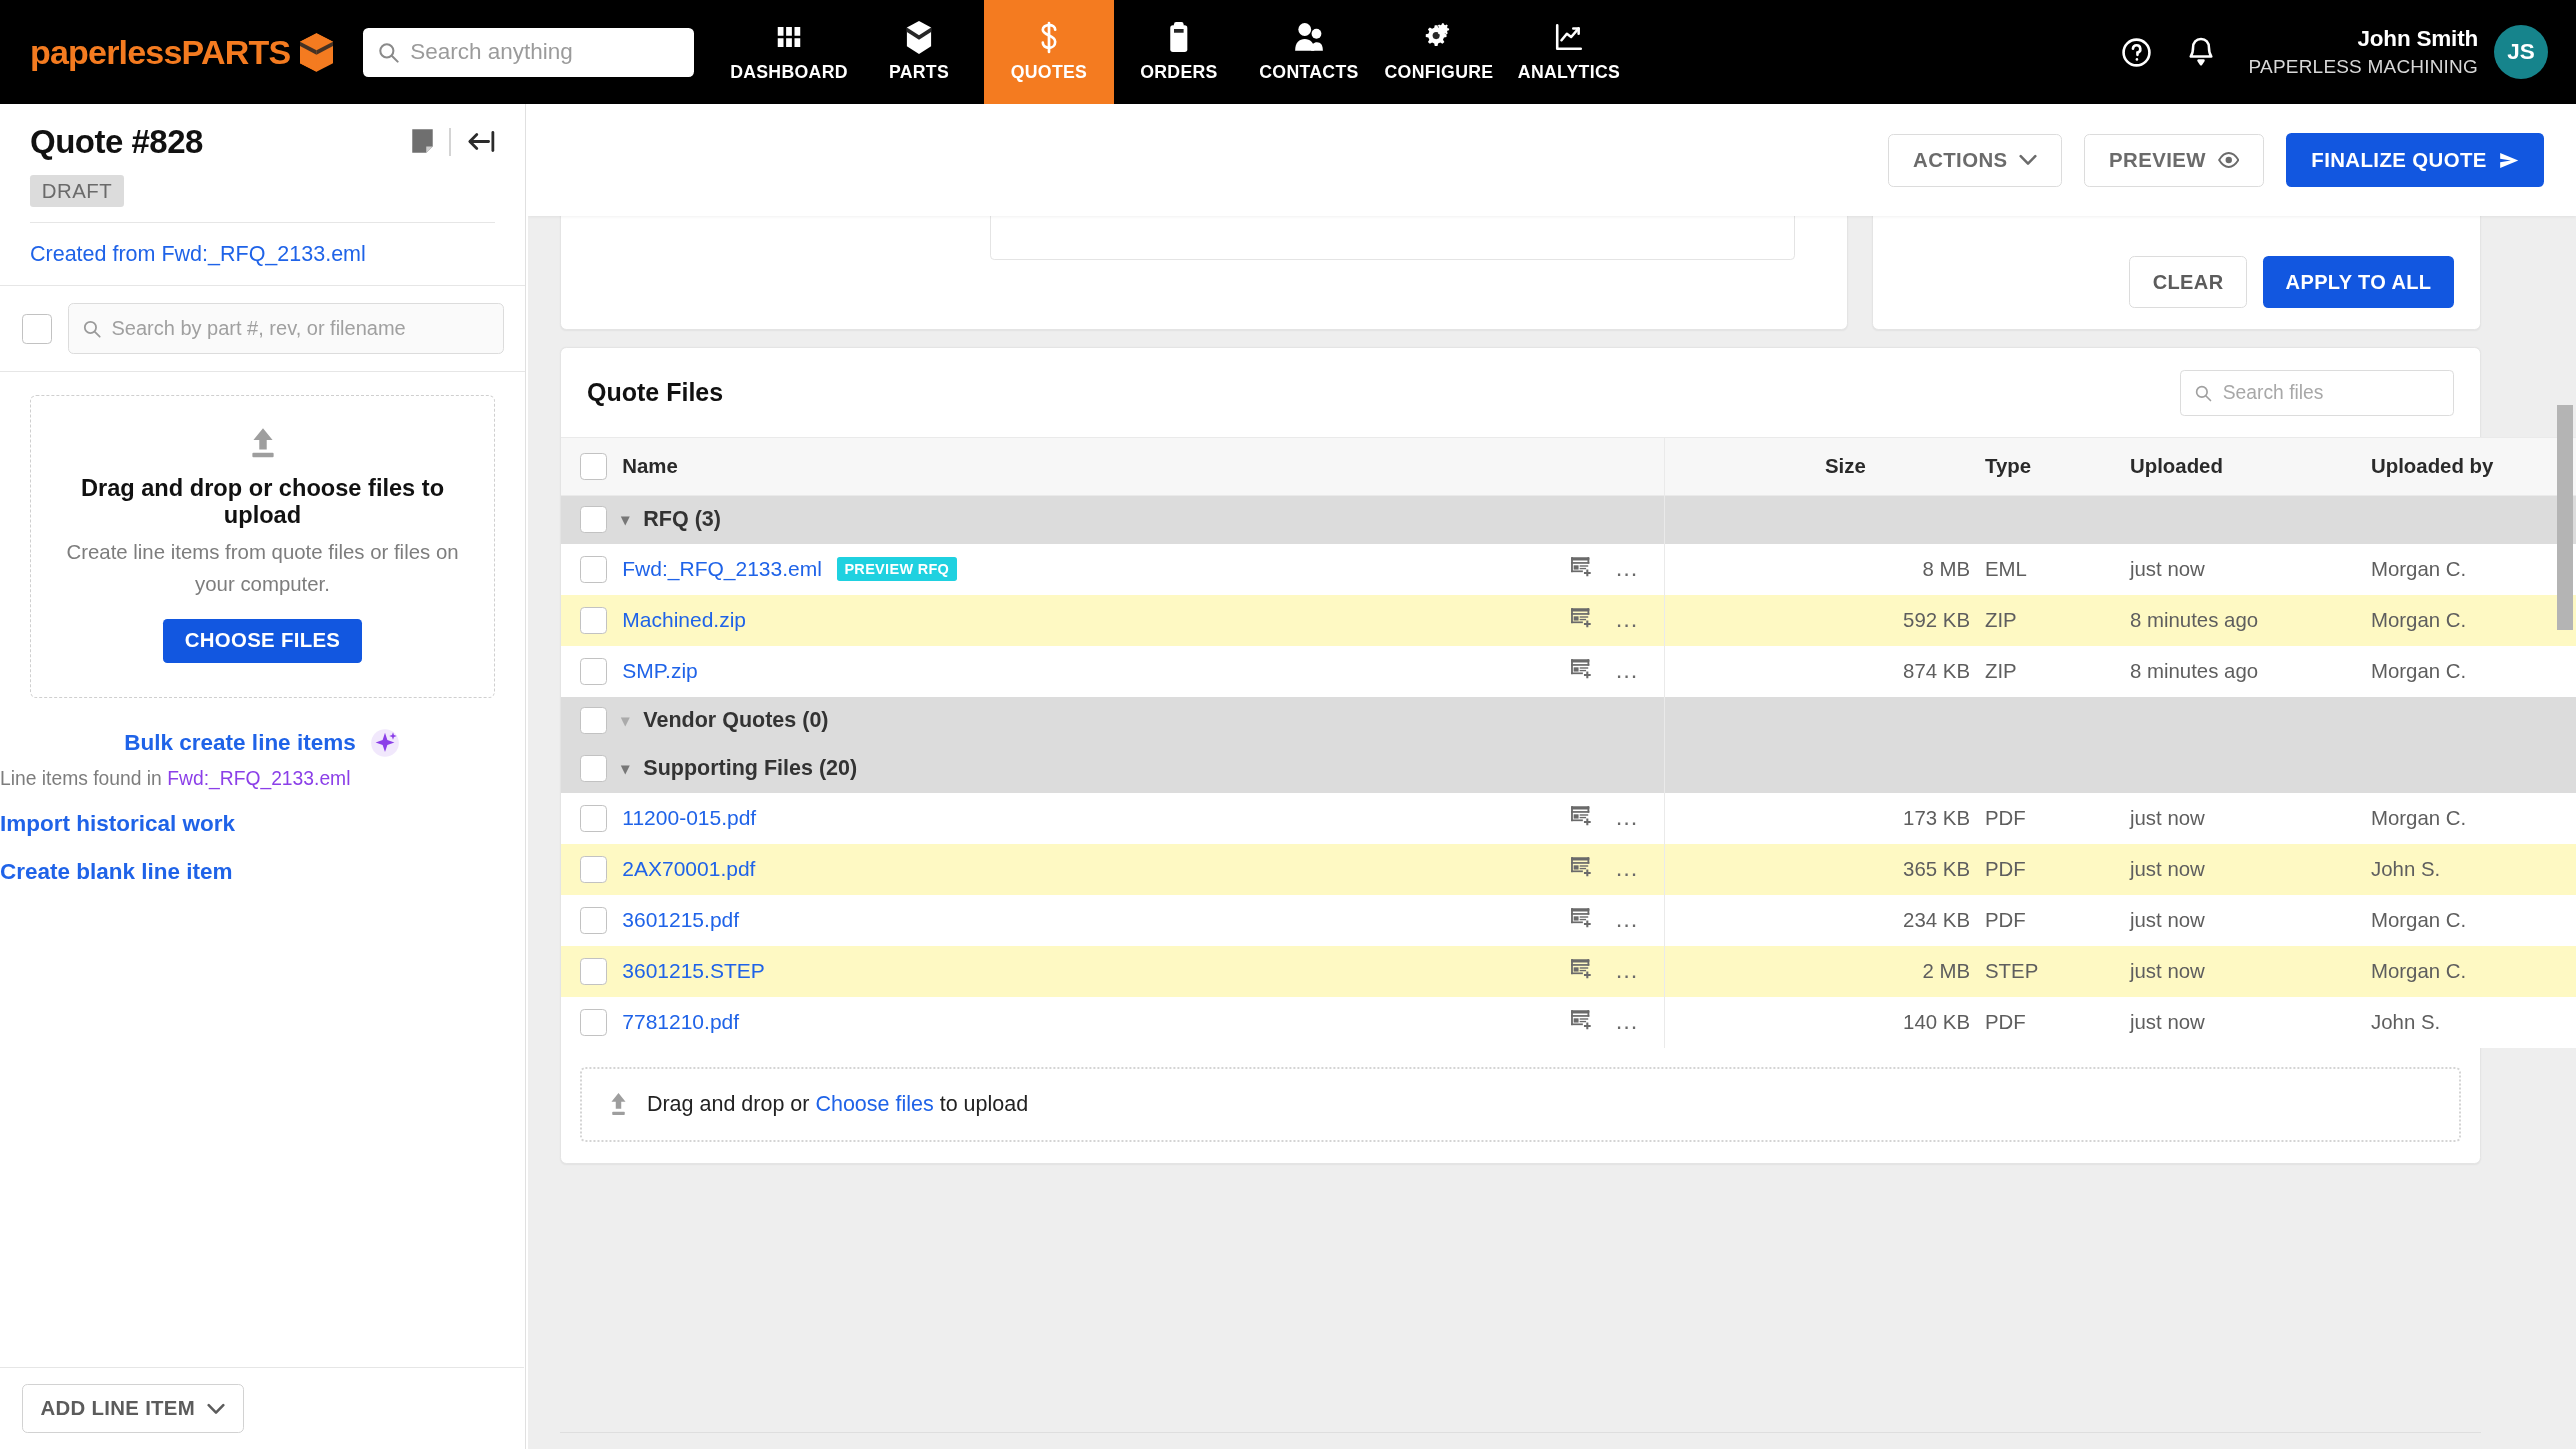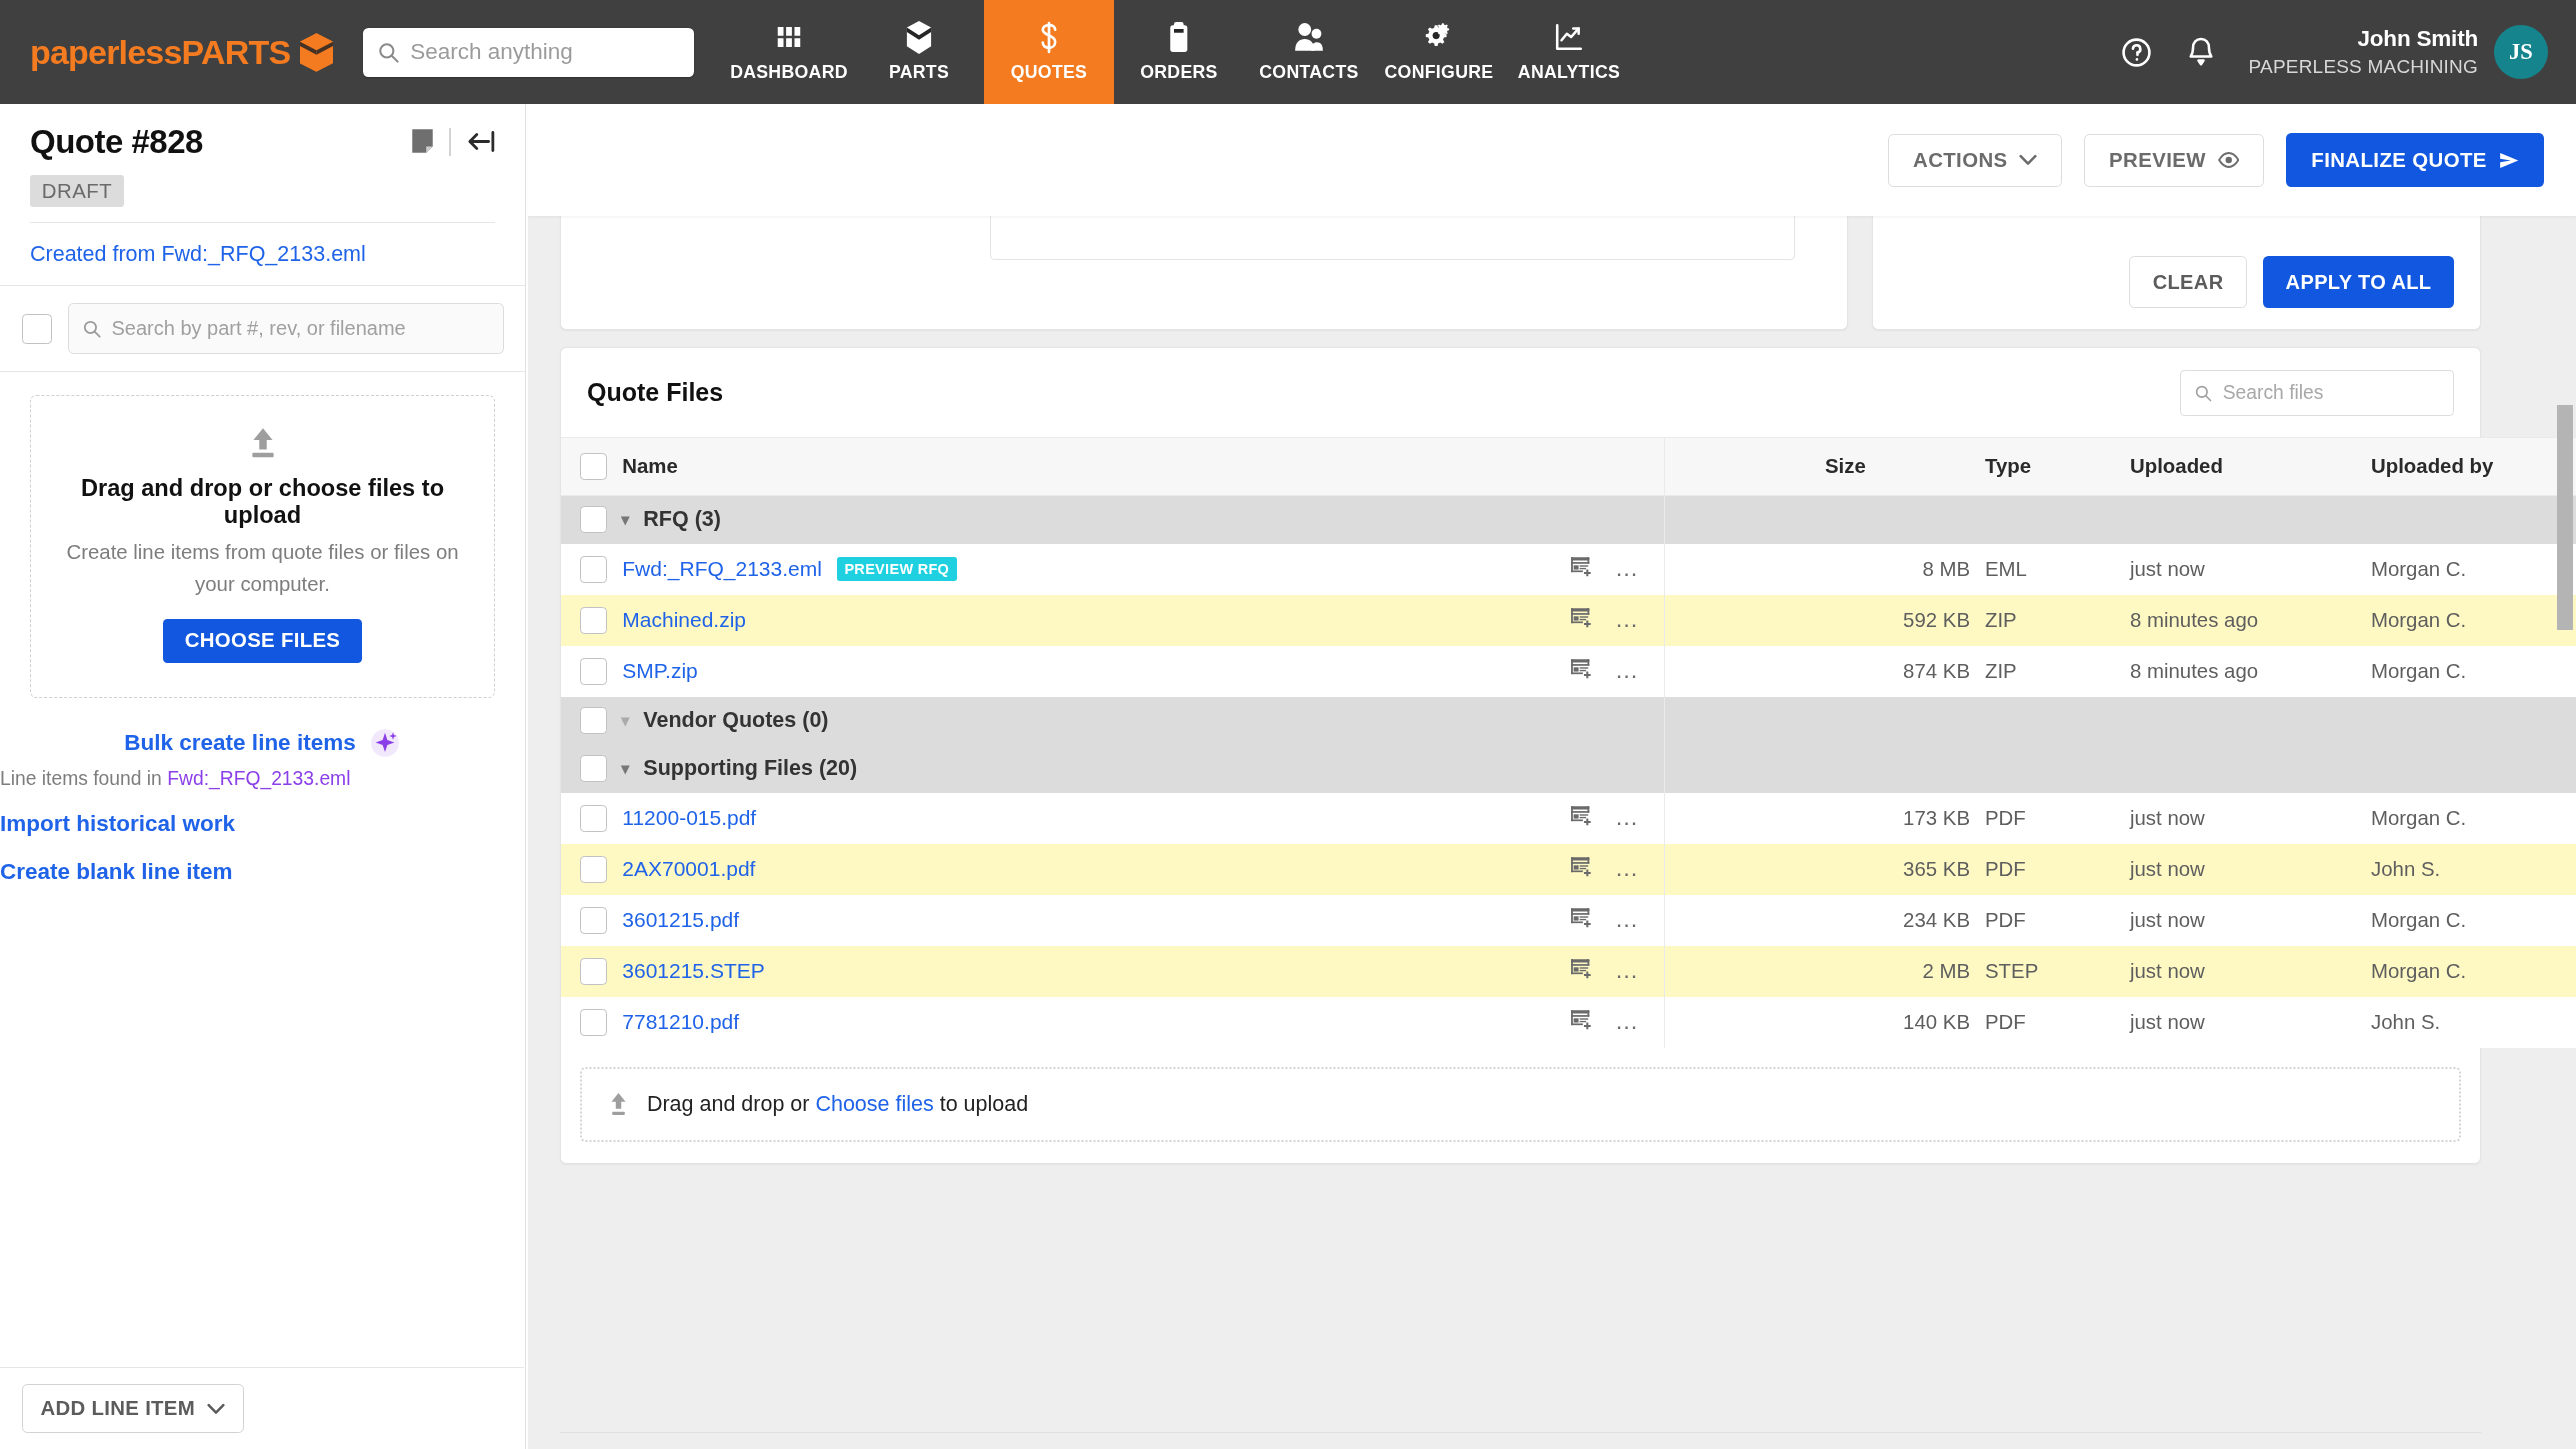--- a/index.html
+++ b/index.html
@@ -7,21 +7,21 @@
     width: 2576px; height: 1449px;
     font-family: "Liberation Sans", sans-serif;
     background: #ffffff;
     overflow: hidden;
   }
   body { position: relative; }
 
   
   .topnav {
     position: absolute; left: 0; top: 0; width: 2576px; height: 104px;
-    background: #404040; display: flex; align-items: stretch;
+    background: #000000; display: flex; align-items: stretch;
   }
   .logo-wrap {
     display: flex; align-items: center; padding-left: 30px; padding-right: 0;
     height: 104px;
   }
   .logo-text {
     font-size: 34px; font-weight: 700; color: #F47B20; letter-spacing: -0.8px;
     white-space: nowrap;
   }
   .logo-text .light { font-weight: 600; }
@@ -51,21 +51,21 @@
     margin-left: auto; display: flex; align-items: center; gap: 0; padding-right: 28px;
   }
   .ticon { width: 64px; display: flex; align-items: center; justify-content: center; cursor: pointer; }
   .userblock { display: flex; align-items: center; gap: 16px; margin-left: 16px; }
   .usernames { display: flex; flex-direction: column; align-items: flex-end; gap: 3.2px; }
   .uname { color: #fff; font-size: 22.5px; font-weight: 700; letter-spacing: -0.2px; }
   .ucompany { color: #d8d8d8; font-size: 19px; letter-spacing: 0.2px; }
   .avatar {
     width: 54px; height: 54px; border-radius: 50%; background: #16848C;
     color: #fff; font-size: 22.5px; font-weight: 600;
-    display: flex; align-items: center; justify-content: center; font-family: Liberation Serif, serif;
+    display: flex; align-items: center; justify-content: center;
   }
 
   
   .sidebar {
     position: absolute; left: 0; top: 104px; width: 526px; height: 1345px;
     background: #fff; border-right: 1.6px solid #e0e0e0;
   }
   .qhead { padding: 19.3px 30px 0 30px; }
   .qhead-row { display: flex; align-items: center; }
   .qtitle { font-size: 33px; font-weight: 700; color: #111; letter-spacing: -0.5px; }

